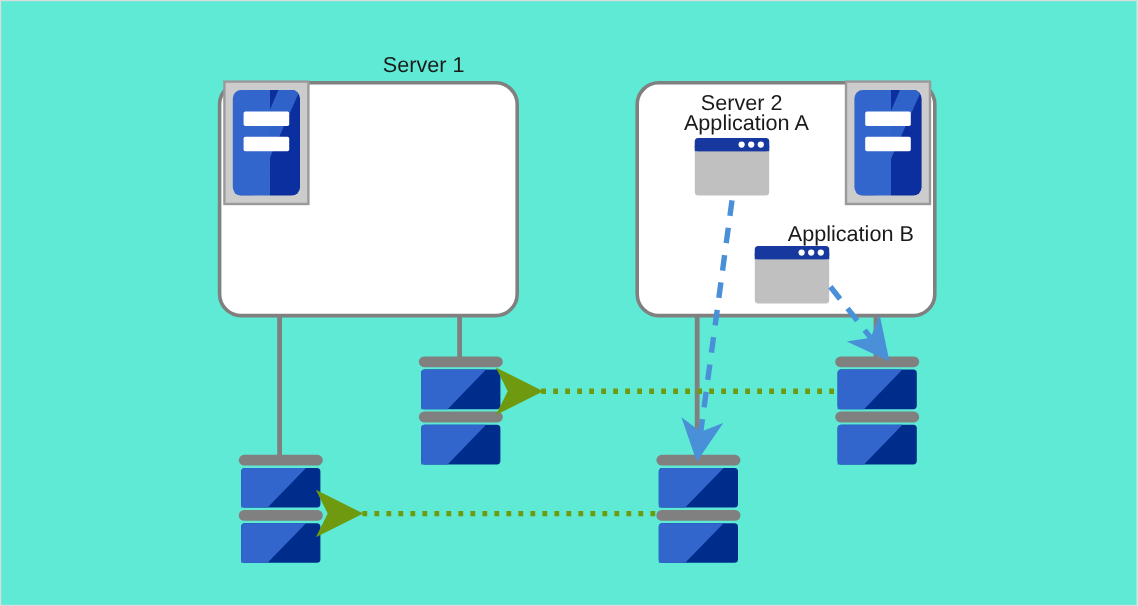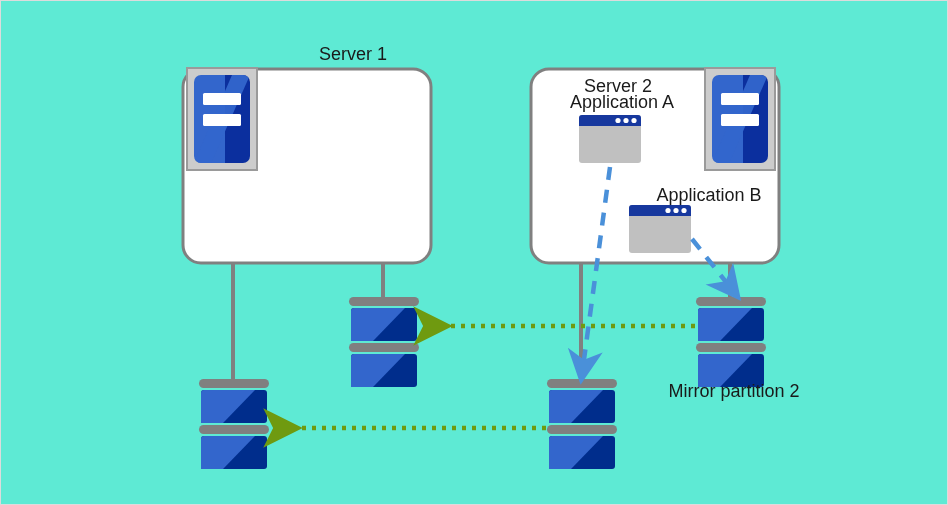--- a/index.html
+++ b/index.html
@@ -165,16 +165,15 @@
 
   <div class="lbl lbl-center" style="left:352px; top:44px;">Server 1</div>
 
   <div class="lbl lbl-center" style="left:617px; top:44px;margin-top:32px;">Server 2</div>
 
   <div class="lbl lbl-center" style="left:621px; top:92px;">Application A</div>
 
   <div class="lbl lbl-center" style="left:708px; top:185px;">Application B</div>
 
 
-  <div class="lbl lbl-center" style="left:733px; top:381px;">Mirror partition 2</div>
 
 
 </div>
 
 </body></html>

